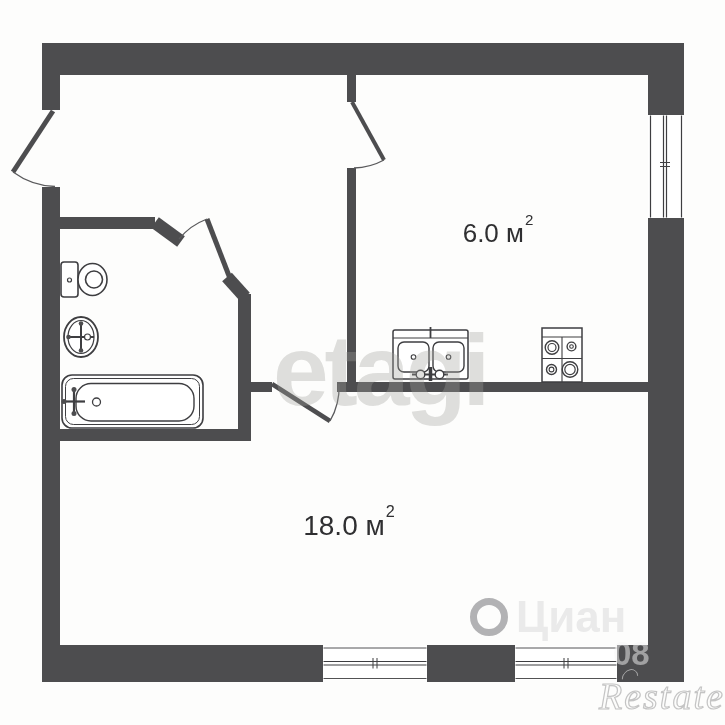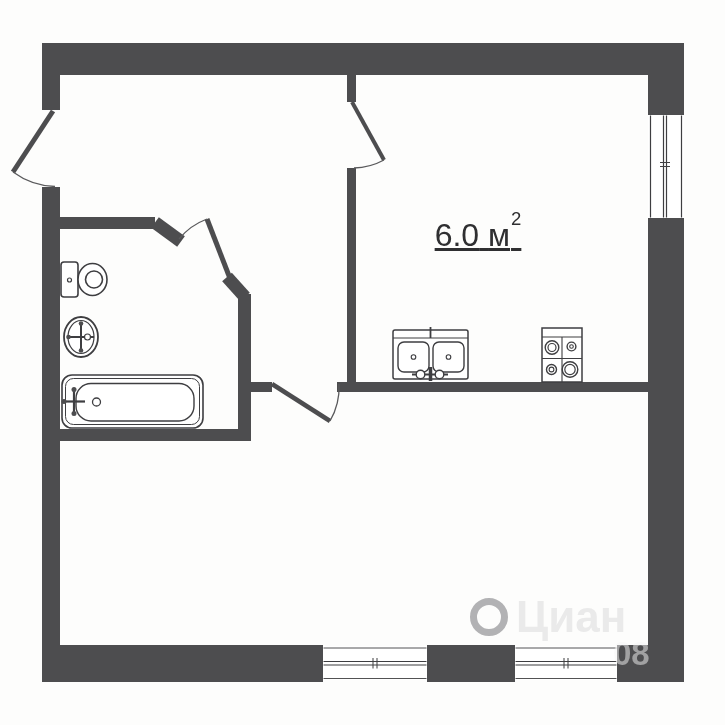--- a/index.html
+++ b/index.html
@@ -10,21 +10,21 @@
   .wline{stroke:var(--wall,#4d4d4f);fill:none;}
   .leaf{stroke:var(--wall,#4d4d4f);fill:none;}
   .arc{stroke:var(--arc,#5a5a5c);fill:none;stroke-width:1.3;}
   .fx{stroke:var(--line,#3e3e41);fill:#ffffff;}
   .fxl{stroke:var(--line,#3e3e41);fill:none;}
   .win{fill:#ffffff;}
   .wfl{stroke:var(--line,#3e3e41);}
   .room-label{position:absolute;color:var(--label,#2f2f31);white-space:nowrap;
               transform:translateX(-50%);line-height:1;}
   .room-label sup{font-size:58%;position:relative;top:-0.48em;margin-left:1px;}
-  .kitchen-label{left:478px;top:219px;font-size:32px;text-decoration:underline;}
+  .kitchen-label{left:498px;top:219px;font-size:26px;}
   .living-label{left:349px;top:511px;font-size:28px;}
   .wm{position:absolute;white-space:nowrap;pointer-events:none;line-height:1;}
   .wm-etagi{left:273px;top:320px;font-size:100px;font-weight:bold;
             letter-spacing:-4px;color:rgba(160,160,154,0.33);}
   .wm-cian{left:470px;top:595px;font-size:44px;font-weight:bold;
            color:rgba(170,170,172,0.22);display:flex;align-items:center;gap:8px;}
   .cian-pin{width:24px;height:24px;border:7px solid rgba(170,170,172,0.9);
             border-radius:50%;display:inline-block;}
   .wm-number{left:613px;top:637px;font-size:33px;font-weight:bold;
              color:rgba(245,245,245,0.5);}
@@ -167,20 +167,23 @@
       <circle class="fxl" cx="571.5" cy="346.5" r="1.8" stroke-width="1.1"></circle>
       <circle class="fxl" cx="551.5" cy="369.5" r="5" stroke-width="1.4"></circle>
       <circle class="fxl" cx="551.5" cy="369.5" r="2.4" stroke-width="1.1"></circle>
       <circle class="fxl" cx="570" cy="369.5" r="7.8" stroke-width="1.4"></circle>
       <circle class="fxl" cx="570" cy="369.5" r="5.2" stroke-width="1.2"></circle>
     </g>
   </svg>
 
   <div class="room-label kitchen-label"><span>6.0</span> <span>м</span><sup>2</sup></div>
 
+  <div class="room-label living-label"><span>18.0</span> <span>м</span><sup>2</sup></div>
 
+  <div class="wm wm-etagi">etagi</div>
   <div class="wm wm-cian">
       <span class="cian-pin"></span>
       <span>Циан</span>
     </div>
   <div class="wm wm-number">08</div>
+  <div class="wm wm-restate">Restate</div>
 
 </div>
 
 </body></html>

